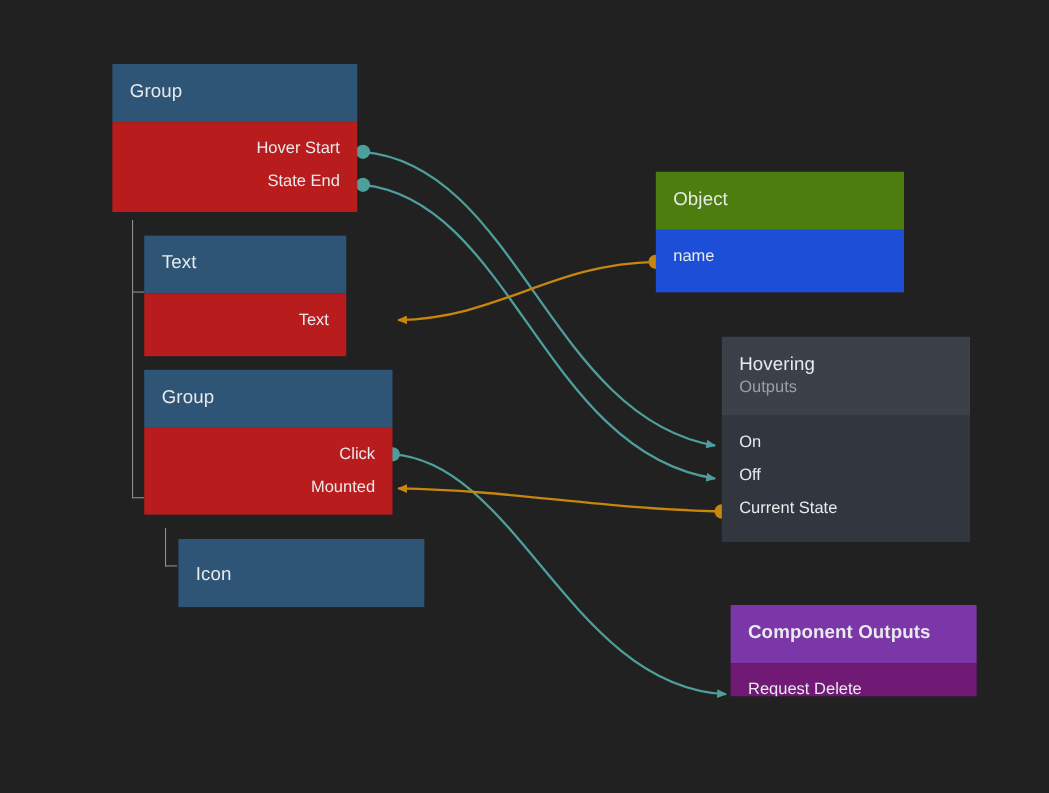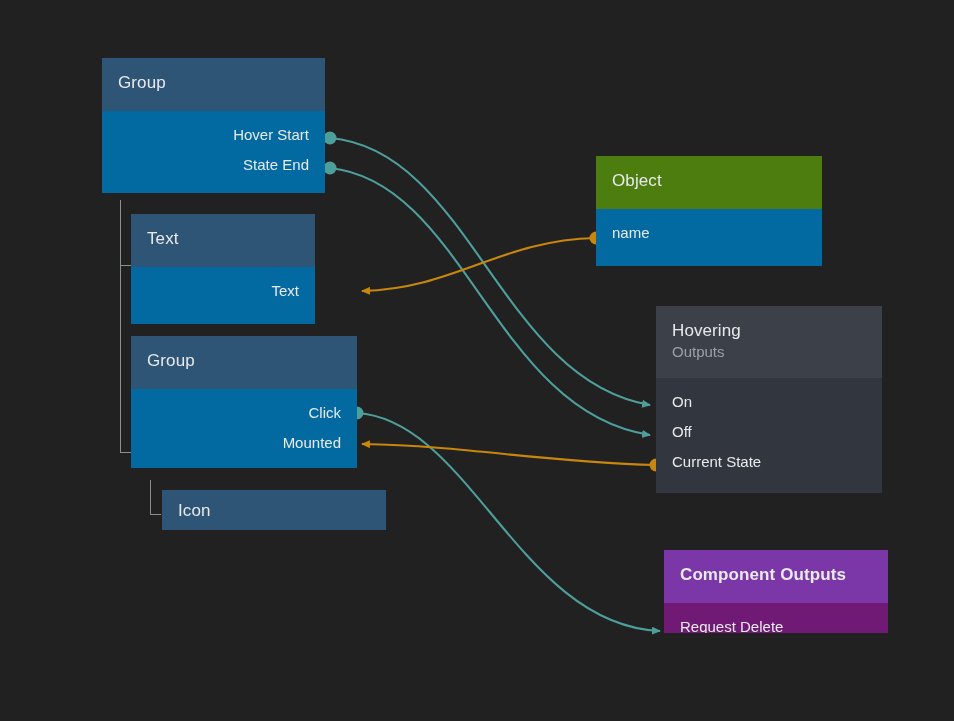--- a/index.html
+++ b/index.html
@@ -74,23 +74,23 @@
   }
   .port-label {
     color: #e8eaec;
     font-size: 15px;
     line-height: 19px;
     white-space: nowrap;
   }
 
   
   .n-blue   .node-header { background: #2e5476; }
-  .n-blue   .node-body   { background: #0369a1; }
+  .n-blue   .node-body   { background: #b91c1c; }
   .n-green  .node-header { background: #4d7c0f; }
-  .n-green  .node-body   { background: #0369a1; }
+  .n-green  .node-body   { background: #1d4ed8; }
   .n-grey   .node-header { background: #3b4049; }
   .n-grey   .node-body   { background: #32363e; }
   .n-purple .node-header { background: #7b37a8; }
   .n-purple .node-body   { background: #701a75; }
   .n-purple .node-title  { font-weight: bold; }
 
   .hdr-only .node-header { height: 100%; display: flex; align-items: center; padding-top: 0; padding-bottom: 0;}
 </style>
 </head>
 <body>
@@ -162,21 +162,21 @@
     <div class="node-body" style="height:79px;">
       <div class="port-row out">
         <span class="port-label">Click</span>
       </div>
       <div class="port-row out">
         <span class="port-label">Mounted</span>
       </div>
     </div>
   </div>
 
-  <div class="node n-blue hdr-only" style="left:162px; top:490px; width:224px; height:40px;">
+  <div class="node n-blue hdr-only" style="left:162px; top:490px; width:224px; height:62px;">
     <div class="node-header">
       <div class="node-title">Icon</div>
     </div>
   </div>
 
   <div class="node n-green" style="left:596px; top:156px; width:226px; height:110px;">
     <div class="node-header" style="height:53px;">
       <div class="node-title">Object</div>
     </div>
     <div class="node-body" style="height:57px;">

